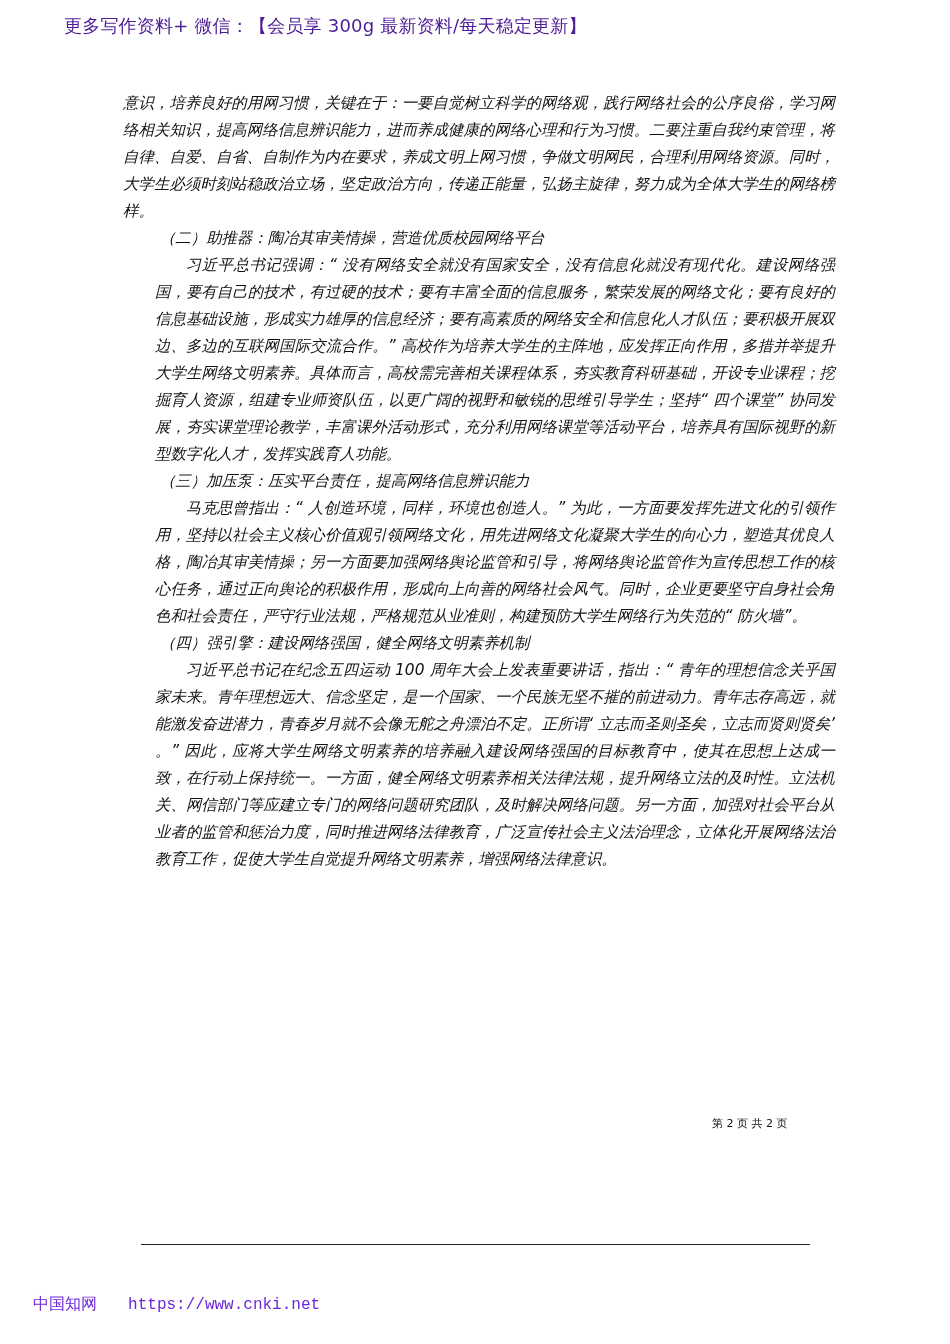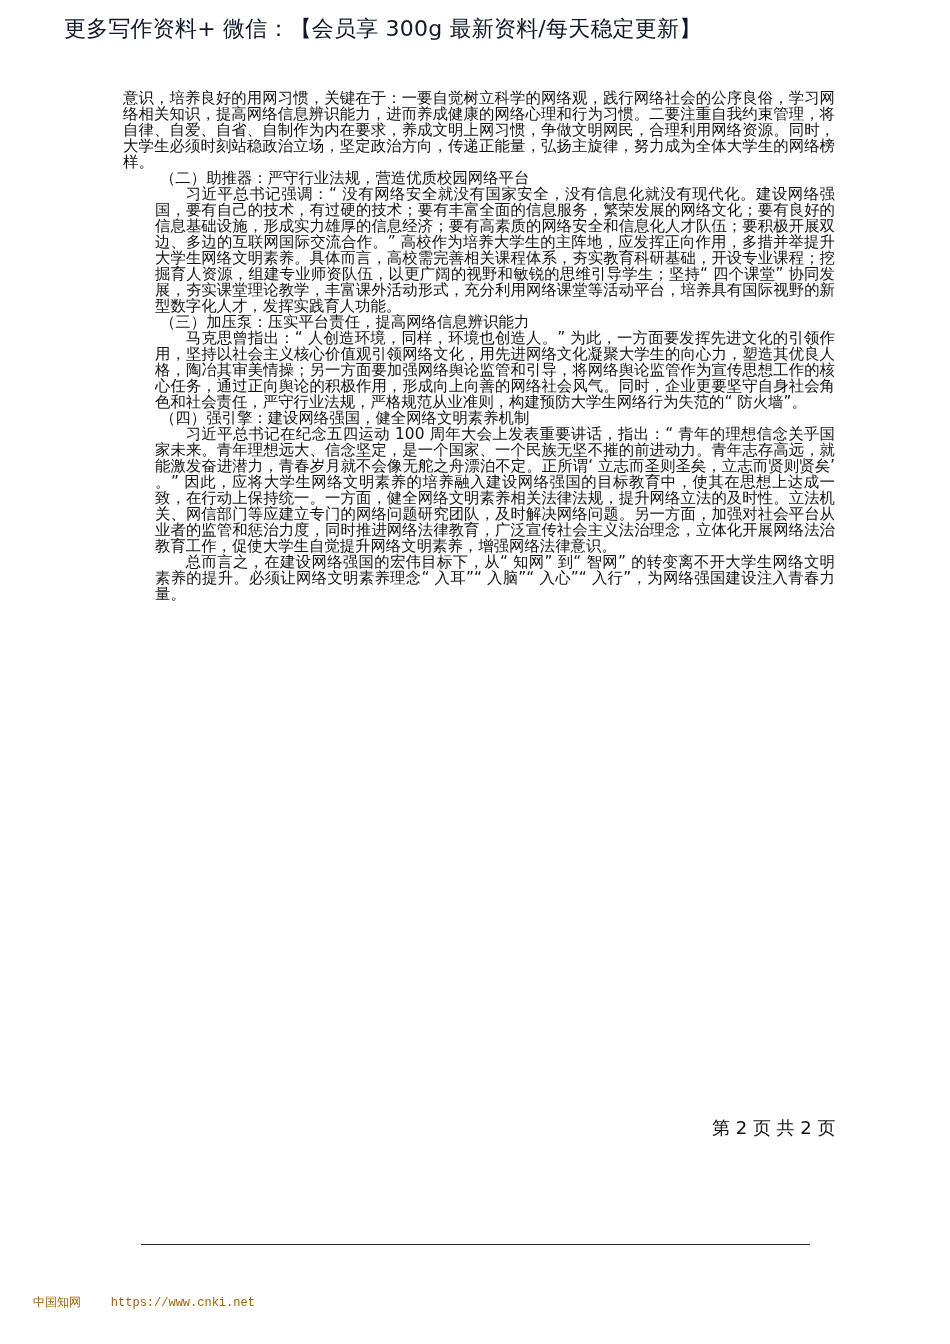--- a/index.html
+++ b/index.html
@@ -3,57 +3,56 @@
   <meta charset="utf-8">
   <style>
     html, body { margin: 0; padding: 0; }
     body {
       width: 950px; height: 1344px; background: #ffffff; position: relative; overflow: hidden;
       font-family: "DejaVu Sans", "Liberation Sans", sans-serif;
       color: #111111;
     }
     .promo-banner {
       position: absolute; left: 64px; top: 14px;
-      font-size: 22px; color: #0f172a; letter-spacing: 0.2px; white-space: nowrap;
+      font-size: 18px; color: #4c1d95; letter-spacing: 0.2px; white-space: nowrap;
     }
     .doc-body {
       position: absolute; left: 123px; top: 90px; width: 712px;
-      font-size: 15.4px; line-height: 16px; text-align: justify;
+      font-size: 15.4px; line-height: 27px; text-align: justify; font-style: italic;
     }
     .doc-body p { margin: 0; }
     .doc-body p.indent { text-indent: 2em; margin-left: 32px; }
     .doc-body p.heading { text-indent: 2.4em; }
     .page-number {
-      position: absolute; left: 712px; top: 1116px; font-size: 18px; color: #111;
+      position: absolute; left: 712px; top: 1116px; font-size: 11px; color: #111;
       white-space: nowrap;
     }
     .footer-rule {
       position: absolute; left: 141px; top: 1244px; width: 669px; height: 0;
       border-top: 1.4px solid #222;
     }
     .footer-source {
-      position: absolute; left: 33px; top: 1294px; font-size: 12px; color: #a16207; white-space: nowrap;
+      position: absolute; left: 33px; top: 1294px; font-size: 16px; color: #6d28d9; white-space: nowrap;
     }
     .footer-source .site-name { font-family: "DejaVu Serif", "Liberation Serif", serif; margin-right: 26px; }
     .footer-source .site-url { font-family: "Liberation Mono", "DejaVu Sans Mono", monospace; }
   </style>
 </head>
 <body>
 
 <div class="promo-banner">更多写作资料+ 微信：【会员享 300g 最新资料/每天稳定更新】</div>
 
 <div class="doc-body">
   <p class="continuation">意识，培养良好的用网习惯，关键在于：一要自觉树立科学的网络观，践行网络社会的公序良俗，学习网络相关知识，提高网络信息辨识能力，进而养成健康的网络心理和行为习惯。二要注重自我约束管理，将自律、自爱、自省、自制作为内在要求，养成文明上网习惯，争做文明网民，合理利用网络资源。同时，大学生必须时刻站稳政治立场，坚定政治方向，传递正能量，弘扬主旋律，努力成为全体大学生的网络榜样。</p>
-  <p class="heading">（二）助推器：严守行业法规，营造优质校园网络平台</p>
+  <p class="heading">（二）助推器：陶冶其审美情操，营造优质校园网络平台</p>
   <p class="indent">习近平总书记强调：“ 没有网络安全就没有国家安全，没有信息化就没有现代化。建设网络强国，要有自己的技术，有过硬的技术；要有丰富全面的信息服务，繁荣发展的网络文化；要有良好的信息基础设施，形成实力雄厚的信息经济；要有高素质的网络安全和信息化人才队伍；要积极开展双边、多边的互联网国际交流合作。” 高校作为培养大学生的主阵地，应发挥正向作用，多措并举提升大学生网络文明素养。具体而言，高校需完善相关课程体系，夯实教育科研基础，开设专业课程；挖掘育人资源，组建专业师资队伍，以更广阔的视野和敏锐的思维引导学生；坚持“ 四个课堂” 协同发展，夯实课堂理论教学，丰富课外活动形式，充分利用网络课堂等活动平台，培养具有国际视野的新型数字化人才，发挥实践育人功能。</p>
   <p class="heading">（三）加压泵：压实平台责任，提高网络信息辨识能力</p>
   <p class="indent">马克思曾指出：“ 人创造环境，同样，环境也创造人。” 为此，一方面要发挥先进文化的引领作用，坚持以社会主义核心价值观引领网络文化，用先进网络文化凝聚大学生的向心力，塑造其优良人格，陶冶其审美情操；另一方面要加强网络舆论监管和引导，将网络舆论监管作为宣传思想工作的核心任务，通过正向舆论的积极作用，形成向上向善的网络社会风气。同时，企业更要坚守自身社会角色和社会责任，严守行业法规，严格规范从业准则，构建预防大学生网络行为失范的“ 防火墙”。</p>
   <p class="heading">（四）强引擎：建设网络强国，健全网络文明素养机制</p>
   <p class="indent">习近平总书记在纪念五四运动 100 周年大会上发表重要讲话，指出：“ 青年的理想信念关乎国家未来。青年理想远大、信念坚定，是一个国家、一个民族无坚不摧的前进动力。青年志存高远，就能激发奋进潜力，青春岁月就不会像无舵之舟漂泊不定。正所谓‘ 立志而圣则圣矣，立志而贤则贤矣’ 。” 因此，应将大学生网络文明素养的培养融入建设网络强国的目标教育中，使其在思想上达成一致，在行动上保持统一。一方面，健全网络文明素养相关法律法规，提升网络立法的及时性。立法机关、网信部门等应建立专门的网络问题研究团队，及时解决网络问题。另一方面，加强对社会平台从业者的监管和惩治力度，同时推进网络法律教育，广泛宣传社会主义法治理念，立体化开展网络法治教育工作，促使大学生自觉提升网络文明素养，增强网络法律意识。</p>
-  <p class="indent">总而言之，在建设网络强国的宏伟目标下，从“ 知网” 到“ 智网” 的转变离不开大学生网络文明素养的提升。必须让网络文明素养理念“ 入耳”“ 入脑”“ 入心”“ 入行”，为网络强国建设注入青春力量。</p>
 </div>
 
 <div class="page-number">第 2 页 共 2 页</div>
 
 <div class="footer-rule"></div>
 
 <div class="footer-source">
   <span class="site-name">中国知网</span>
   <span class="site-url">https://www.cnki.net</span>
 </div>

